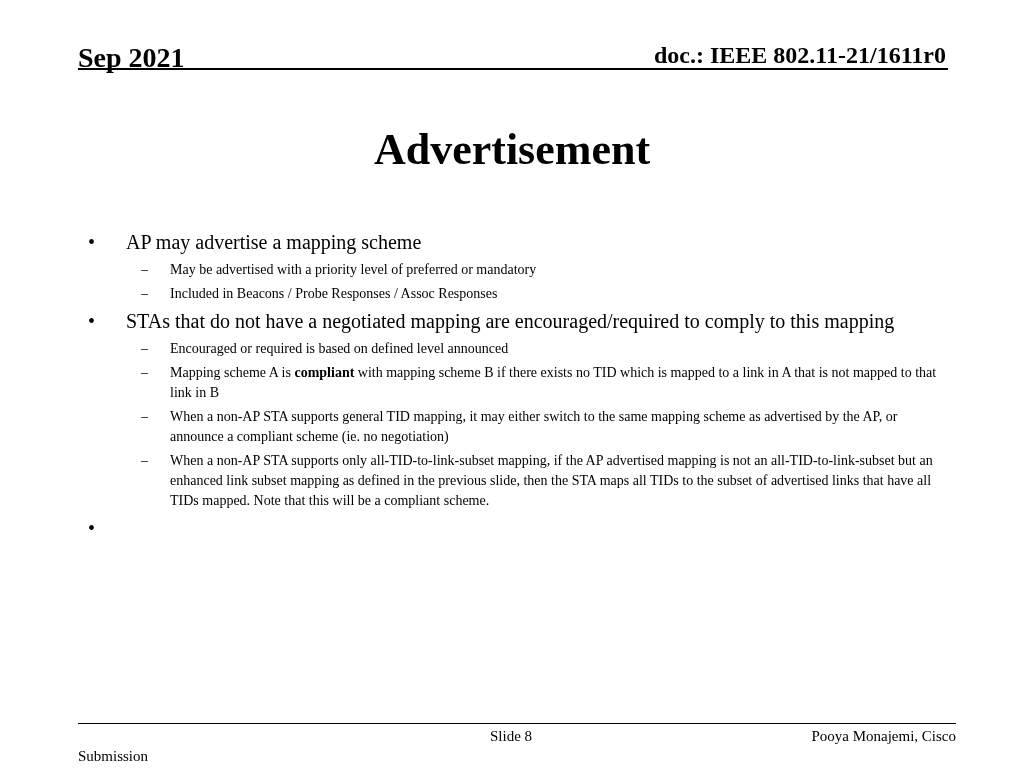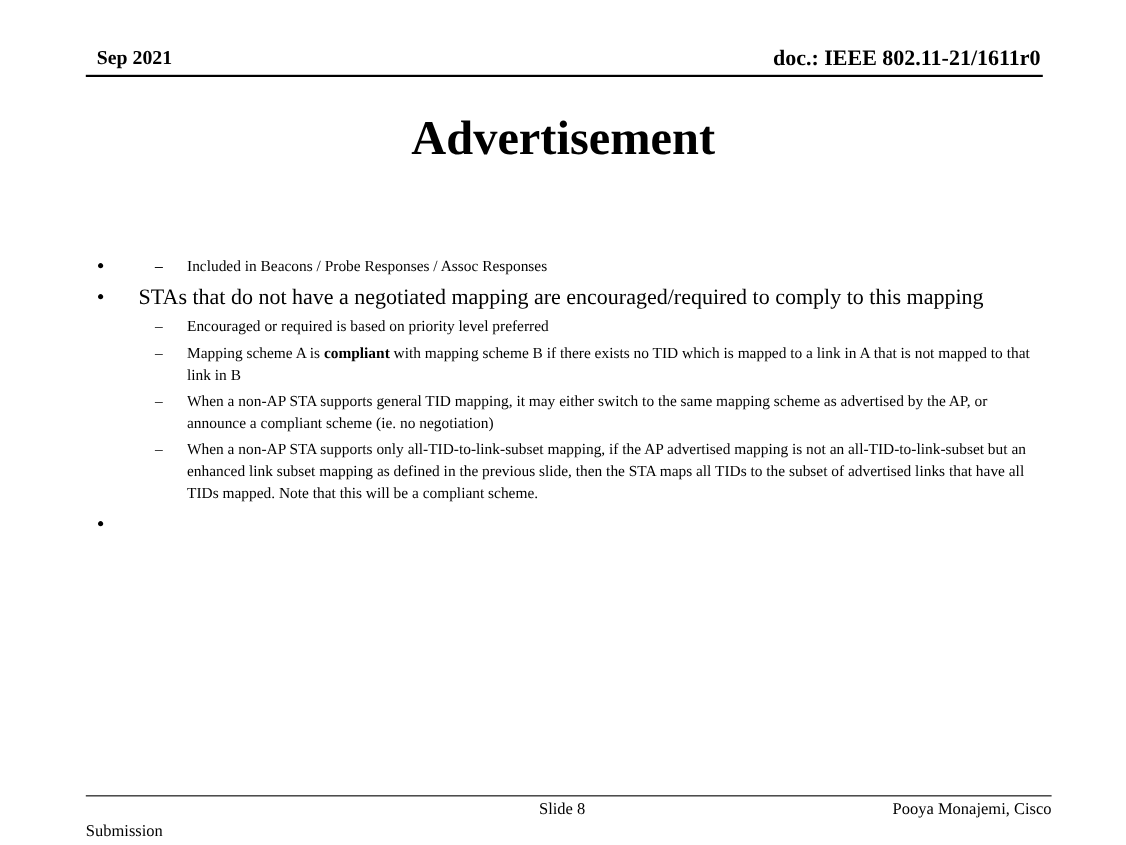--- a/index.html
+++ b/index.html
@@ -1,33 +1,33 @@
 <!DOCTYPE html>
 <html><head>
   <meta charset="utf-8">
   <style>
     html, body { margin: 0; padding: 0; background: #ffffff; }
     body {
       width: 1024px; height: 768px; position: relative; overflow: hidden;
       font-family: "Liberation Serif", "DejaVu Serif", serif; color: #000;
     }
     .hdr-left {
-      position: absolute; left: 88px; top: 42px;
-      font-size: 18px; font-weight: bold;
+      position: absolute; left: 78px; top: 42px;
+      font-size: 28px; font-weight: bold;
     }
     .hdr-right {
       position: absolute; right: 78px; top: 42px;
-      font-size: 20px; font-weight: bold;
+      font-size: 24px; font-weight: bold;
     }
     .hdr-rule {
       position: absolute; left: 78px; top: 68px; width: 870px;
       height: 0; border-top: 2px solid #000;
     }
     .title {
-      position: absolute; left: 0; width: 1024px; top: 100px;
+      position: absolute; left: 0; width: 1024px; top: 124px;
       text-align: center; font-size: 44px; font-weight: bold;
     }
     .body { position: absolute; left: 0; top: 229px; width: 1024px; }
     .l1 {
       position: relative; padding-left: 126px; width: 815px;
       font-size: 20px; line-height: 27px; margin-bottom: 4px;
     }
     .l1 .bullet { position: absolute; left: 88px; top: 0; }
     .l2 {
       position: relative; padding-left: 170px; width: 770px;
@@ -49,39 +49,41 @@
 <div class="hdr-left">Sep 2021</div>
 <div class="hdr-right">doc.: IEEE 802.11-21/1611r0</div>
 <div class="hdr-rule"></div>
 
 <div class="title">Advertisement</div>
 
 <div class="body">
 
   <div class="l1">
     <span class="bullet">•</span>
+    <span>AP may advertise a mapping scheme</span>
   </div>
   <div class="l2-group">
     <div class="l2">
       <span class="dash">–</span>
+      <span>May be advertised with a priority level of preferred or mandatory</span>
     </div>
     <div class="l2">
       <span class="dash">–</span>
       <span>Included in Beacons / Probe Responses / Assoc Responses</span>
     </div>
   </div>
 
   <div class="l1">
     <span class="bullet">•</span>
     <span>STAs that do not have a negotiated mapping are encouraged/required to comply to this mapping</span>
   </div>
   <div class="l2-group">
     <div class="l2">
       <span class="dash">–</span>
-      <span>Encouraged or required is based on priority level preferred</span>
+      <span>Encouraged or required is based on defined level announced</span>
     </div>
     <div class="l2">
       <span class="dash">–</span>
       <span>Mapping scheme A is </span><b>compliant</b><span> with mapping scheme B if there exists no TID which is mapped to a link in A that is not mapped to that link in B</span>
     </div>
     <div class="l2">
       <span class="dash">–</span>
       <span>When a non-AP STA supports general TID mapping, it may either switch to the same mapping scheme as advertised by the AP, or announce a compliant scheme (ie. no negotiation)</span>
     </div>
     <div class="l2">

